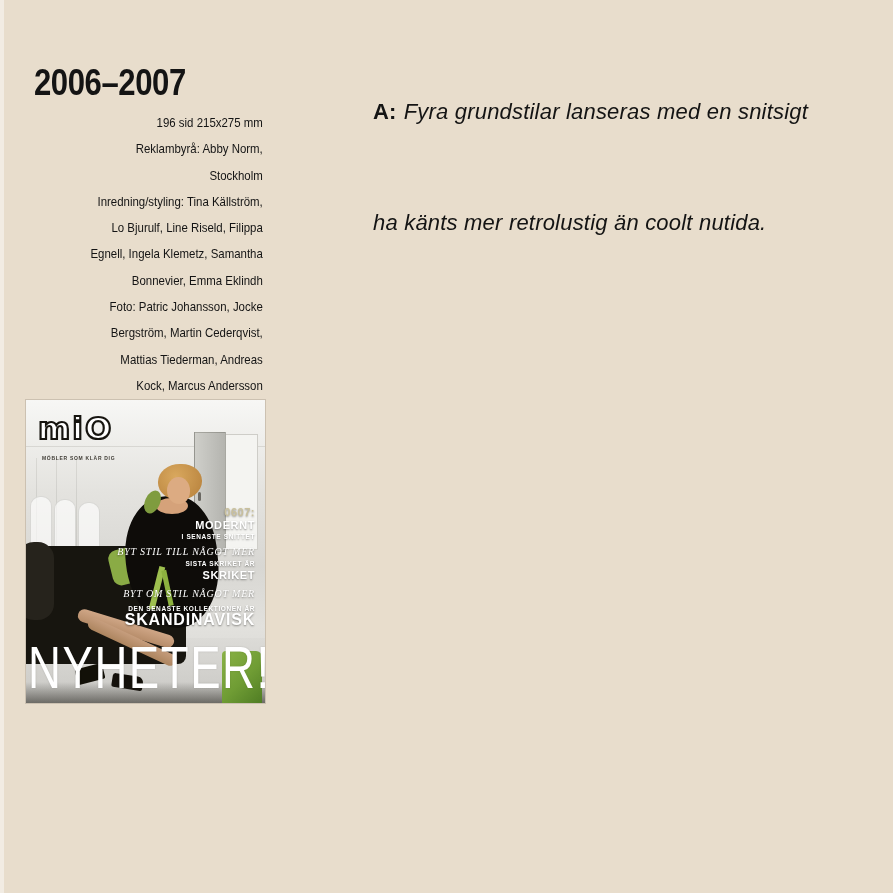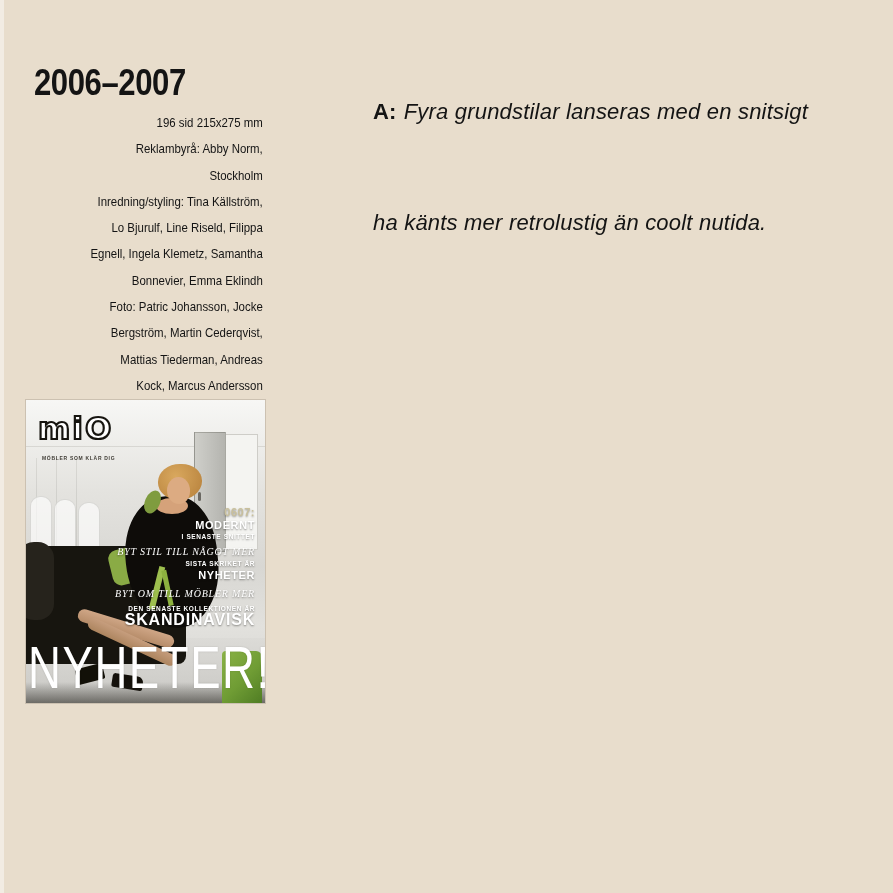--- a/index.html
+++ b/index.html
@@ -160,20 +160,20 @@
     <div class="green-stool"></div>
 
     <div class="mio-logo">miO</div>
     <div class="mio-tagline">MÖBLER SOM KLÄR DIG</div>
     <div class="cover-text">
       <div class="issue">0607:</div>
       <div class="hl-big">MODERNT</div>
       <div class="hl-sub">I SENASTE SNITTET</div>
       <div class="kicker-serif">BYT STIL TILL NÅGOT MER</div>
       <div class="hl-sub mt4">SISTA SKRIKET ÄR</div>
-      <div class="hl-big">NYHETER</div>
-      <div class="kicker-serif">BYT OM TILL MÖBLER MER</div>
+      <div class="hl-big">SKRIKET</div>
+      <div class="kicker-serif">BYT OM STIL NÅGOT MER</div>
       <div class="hl-sub mt7">DEN SENASTE KOLLEKTIONEN ÄR</div>
       <div class="hl-skand">SKANDINAVISK</div>
     </div>
     <div class="nyheter">NYHETER!</div>
   </figure>
 </div>
 
 </body></html>

